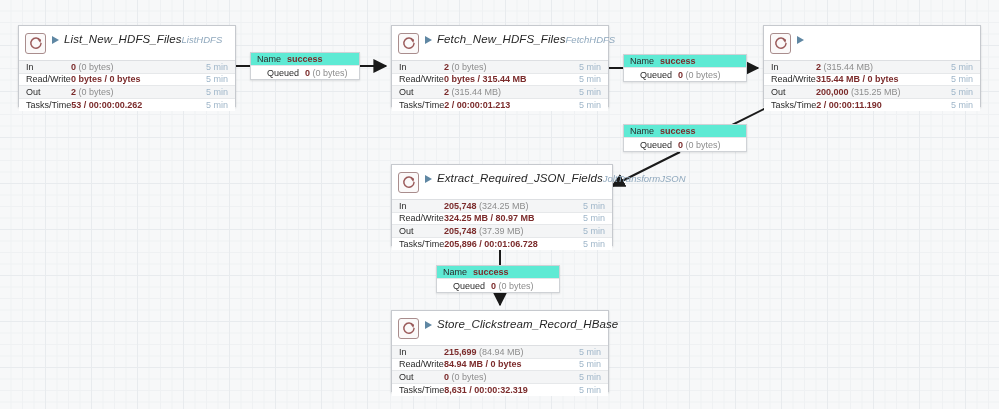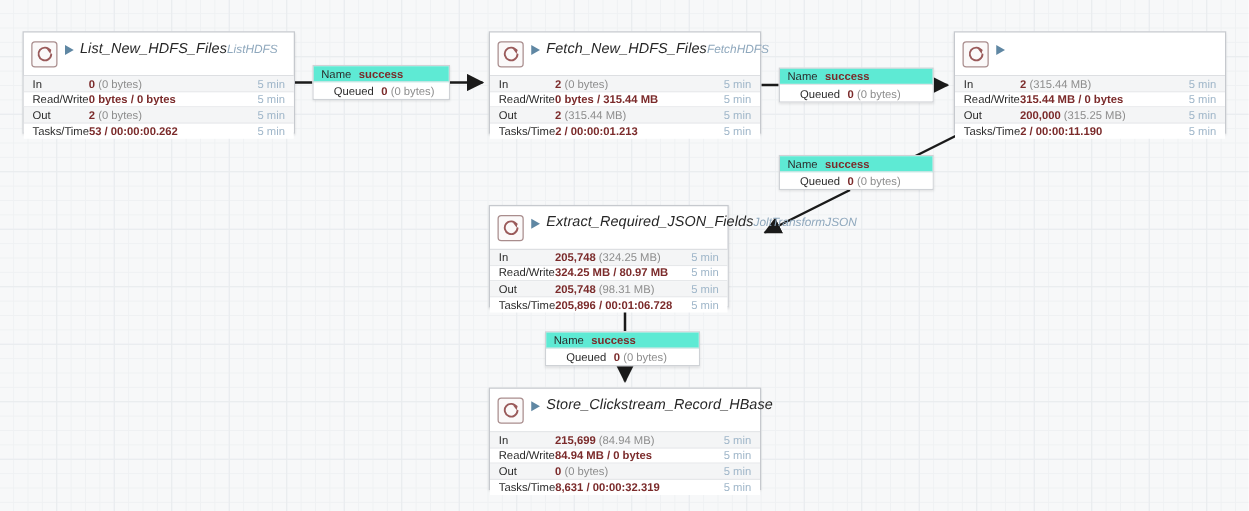--- a/index.html
+++ b/index.html
@@ -259,21 +259,21 @@
             <span class="stat-value"><span>200,000</span> <span class="sub">(315.25 MB)</span></span>
             <span class="stat-time">5 min</span>
           </div>
           <div class="stat-row even">
             <span class="stat-label">Tasks/Time</span>
             <span class="stat-value"><span>2 / 00:00:11.190</span></span>
             <span class="stat-time">5 min</span>
           </div>
         </div>
       </div>
-      <div class="processor" style="left: 391px; top: 164px; width: 192px; height: 82px;">
+      <div class="processor" style="left: 391px; top: 164px; width: 222px; height: 82px;">
         <div class="proc-head">
           <span class="proc-icon">
             <svg width="15" height="15" viewBox="0 0 15 15">
               <path d="M12.2 4.4 A5.1 5.1 0 1 0 13 7.5" fill="none" stroke="#9a5a5a" stroke-width="1.5" stroke-linecap="round"></path>
               <path d="M9.4 3.1 L12.9 3.6 L12.4 7.1 Z" fill="#9a5a5a"></path>
             </svg>
           </span>
           <span class="run-glyph"></span>
           <span class="proc-names">
             <span class="proc-title">Extract_Required_JSON_Fields</span>
@@ -286,21 +286,21 @@
             <span class="stat-value"><span>205,748</span> <span class="sub">(324.25 MB)</span></span>
             <span class="stat-time">5 min</span>
           </div>
           <div class="stat-row even">
             <span class="stat-label">Read/Write</span>
             <span class="stat-value"><span>324.25 MB / 80.97 MB</span></span>
             <span class="stat-time">5 min</span>
           </div>
           <div class="stat-row odd">
             <span class="stat-label">Out</span>
-            <span class="stat-value"><span>205,748</span> <span class="sub">(98.31 MB)</span></span>
+            <span class="stat-value"><span>205,748</span> <span class="sub">(37.39 MB)</span></span>
             <span class="stat-time">5 min</span>
           </div>
           <div class="stat-row even">
             <span class="stat-label">Tasks/Time</span>
             <span class="stat-value"><span>205,896 / 00:01:06.728</span></span>
             <span class="stat-time">5 min</span>
           </div>
         </div>
       </div>
       <div class="processor" style="left: 391px; top: 310px; width: 218px; height: 82px;">

